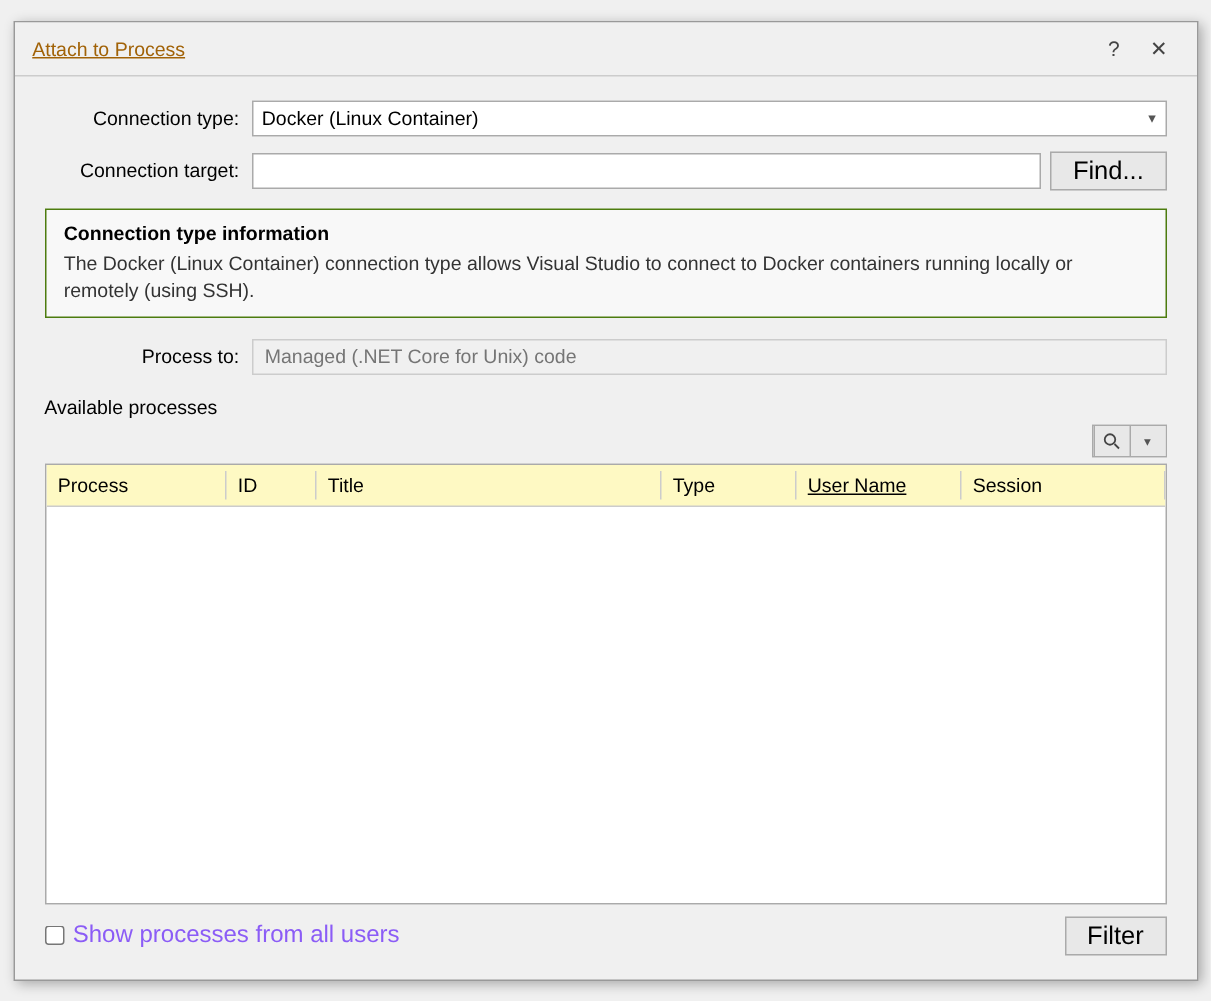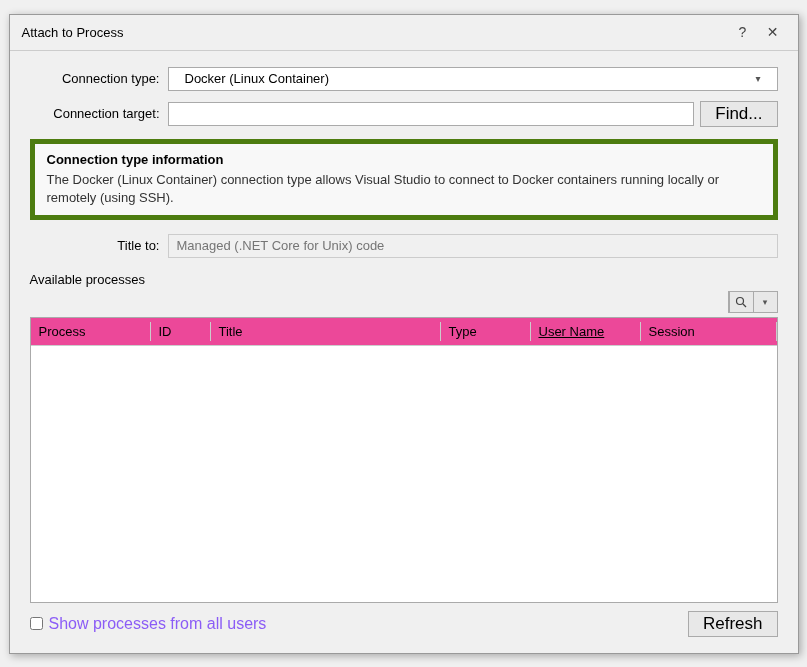--- a/index.html
+++ b/index.html
@@ -42,21 +42,22 @@
 
     .title-bar-left {
       display: flex;
       align-items: center;
       gap: 8px;
     }
 
     .title-text {
       font-size: 13px;
       font-weight: normal;
-      color: #000000;
+      color: #a16207;
+      text-decoration: underline;
     }
 
     .title-bar-buttons {
       display: flex;
       gap: 4px;
     }
 
     .title-btn {
       width: 26px;
       height: 22px;
@@ -96,21 +97,21 @@
       display: flex;
       gap: 6px;
       align-items: center;
     }
 
     .dropdown {
       flex: 1;
       height: 24px;
       border: 1px solid #aaa;
       background: #fff;
-      padding: 0 16px;
+      padding: 0 6px;
       display: flex;
       align-items: center;
       justify-content: space-between;
       cursor: pointer;
       position: relative;
     }
 
     .dropdown-text {
       color: #000;
       font-size: 13px;
@@ -140,21 +141,21 @@
       white-space: nowrap;
     }
 
     .attach-btn:disabled {
       color: #999;
       background: #e8e8e8;
       cursor: default;
     }
 
     .info-section {
-      border: 5px solid #4d7c0f;
+      border: 1px solid #4d7c0f;
       background: #f8f8f8;
       padding: 8px 12px;
       margin-top: 2px;
     }
 
     .info-title {
       font-weight: 600;
       color: #000;
       margin-bottom: 4px;
     }
@@ -233,21 +234,21 @@
     .process-table {
       border: 1px solid #aaa;
       background: #fff;
       flex: 1;
       min-height: 220px;
       overflow-y: auto;
     }
 
     .table-header {
       display: flex;
-      background: #ec4899;
+      background: #fef9c3;
       border-bottom: 1px solid #ccc;
       padding: 4px 0;
     }
 
     .table-header-cell {
       padding: 2px 8px;
       font-size: 13px;
       color: #000;
       border-right: 1px solid #ccc;
       font-weight: normal;
@@ -339,21 +340,21 @@
         <button class="find-btn">Find...</button>
       </div>
     </div>
 
     <div class="info-section">
       <div class="info-title">Connection type information</div>
       <div class="info-text">The Docker (Linux Container) connection type allows Visual Studio to connect to Docker containers running locally or remotely (using SSH).</div>
     </div>
 
     <div class="attach-to-row">
-      <span class="form-label">Title to:</span>
+      <span class="form-label">Process to:</span>
       <input class="attach-to-input" type="text" placeholder="Managed (.NET Core for Unix) code" style="">
     </div>
 
     <div class="processes-section">
       <span class="section-label">Available processes</span>
 
       <div class="filter-row">
         <div class="filter-input-wrap">
           <button class="filter-icon-btn">
             <svg width="12" height="12" viewBox="0 0 12 12" fill="none">
@@ -377,18 +378,18 @@
         <div class="table-body">
           
         </div>
       </div>
 
       <div class="bottom-row">
         <div class="checkbox-wrap">
           <input class="checkbox-input" type="checkbox" id="showAllUsers" style="">
           <label class="checkbox-label" for="showAllUsers">Show processes from all users</label>
         </div>
-        <button class="refresh-btn">Refresh</button>
+        <button class="refresh-btn">Filter</button>
       </div>
     </div>
   </div>
 
 </div>
 
 </body></html>

